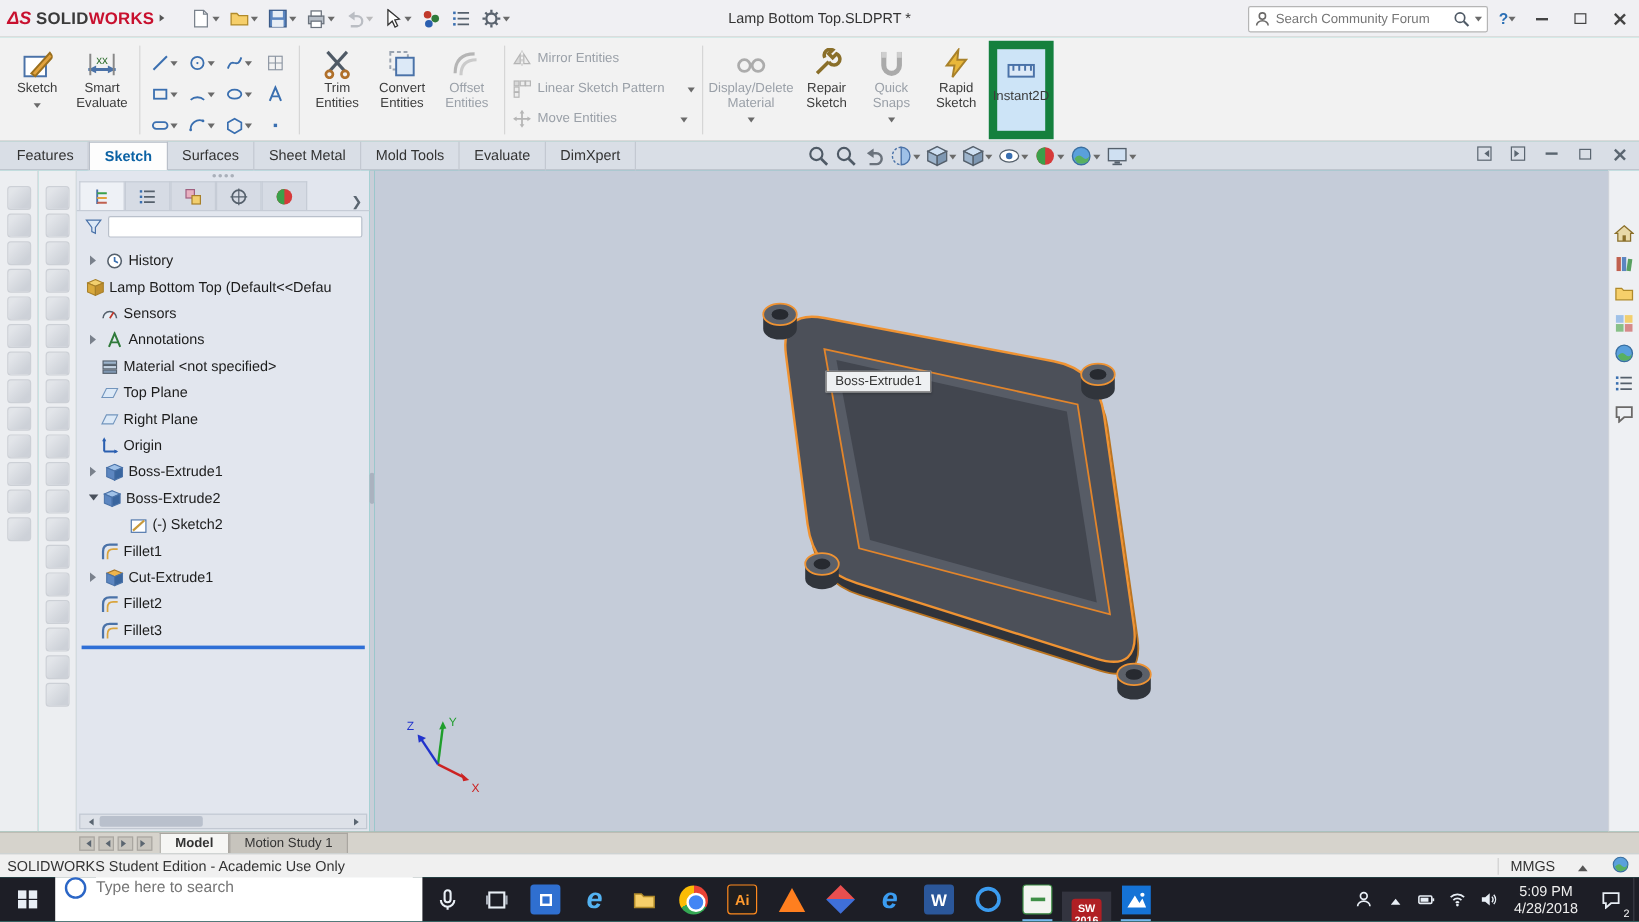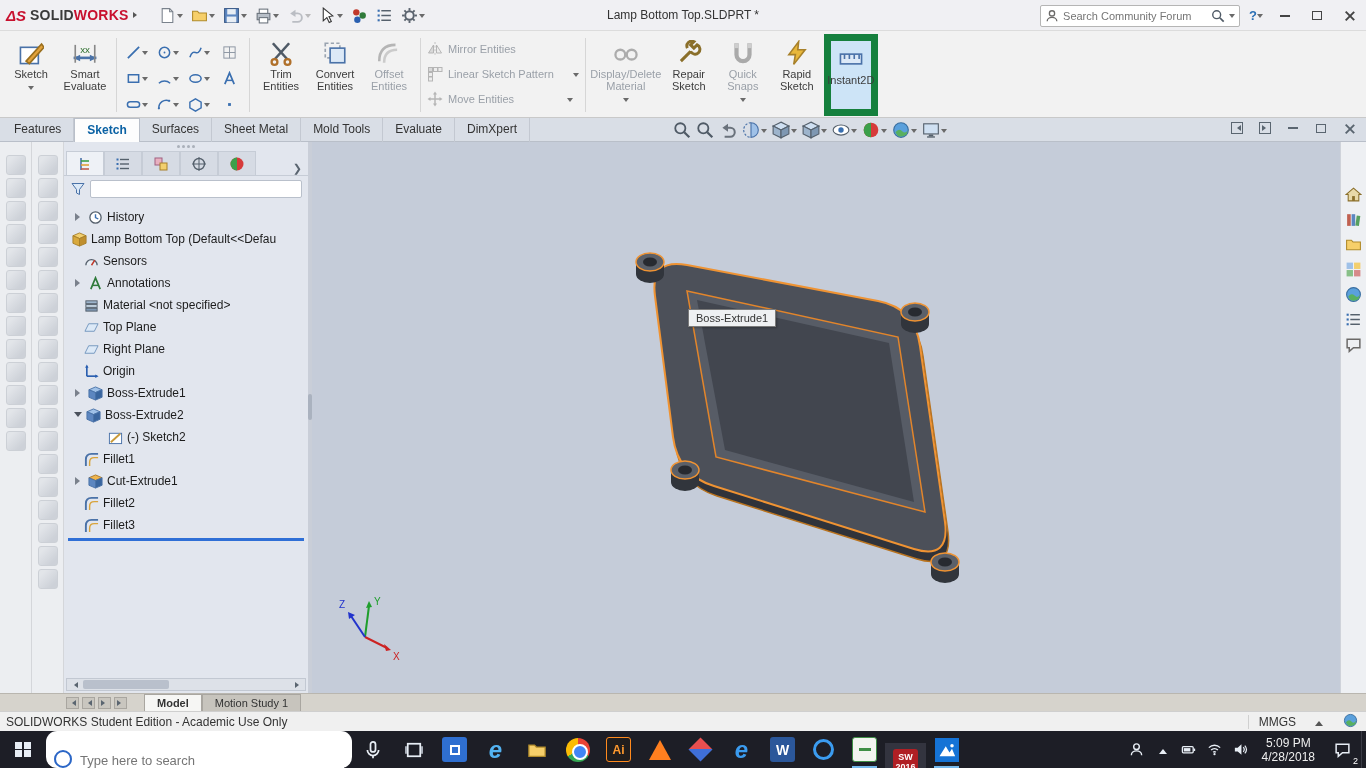--- a/index.html
+++ b/index.html
@@ -102,36 +102,36 @@
 
 .rtb{width:26px;background:#eef0f3;border-left:1px solid #cfd3da;padding-top:40px;}
 .rtb .rticon{display:flex;align-items:center;justify-content:center;height:24px;margin-bottom:1px;}
 .rtb svg{width:17px;height:17px;}
 
 
 .docktabs{position:absolute;top:693px;left:0;width:1366px;height:18px;background:#d6d3cc;border-top:1px solid #b9b6af;display:flex;align-items:stretch;font-size:11px;}
 .dnav{display:flex;align-items:center;gap:3px;padding:0 6px;margin-left:60px;}
 .dnav .db{width:13px;height:12px;display:flex;align-items:center;justify-content:center;background:#c9c6bf;border:1px solid #a9a6a0;}
 .dtab{display:flex;align-items:center;padding:0 12px;border:1px solid #a9a6a0;border-bottom:0;background:#c7c4bd;color:#333;}
-.dtab.active{background:#f6f6f4;font-weight:bold;margin-left:11px;}
+.dtab.active{background:#f6f6f4;font-weight:bold;}
 
 
 .statusbar{position:absolute;top:711px;left:0;width:1366px;height:20px;background:#f0f0f0;border-top:1px solid #cfcfcf;display:flex;align-items:center;font-size:12px;color:#333;}
 .sb-msg{padding-left:6px;}
 .sb-right{margin-left:auto;display:flex;align-items:center;gap:10px;padding-right:8px;}
 .sb-units{display:flex;align-items:center;gap:19px;border-left:1px solid #d0d0d0;padding:0 10px;}
 .up{width:0;height:0;border:4px solid transparent;border-bottom:5px solid #555;}
 .sb-globe svg{width:15px;height:15px;}
 
 
 .taskbar{position:absolute;top:731px;left:0;width:1366px;height:37px;background:#1d1e26;display:flex;align-items:center;color:#eee;}
 .startbtn{width:46px;height:37px;display:flex;align-items:center;justify-content:center;}
 .winlogo{display:grid;grid-template-columns:7px 7px;grid-auto-rows:7px;gap:1.4px;}
 .winlogo i{background:#e8eef5;}
-.tb-search{width:306px;height:37px;background:#fff;display:flex;align-items:flex-end;gap:8px;padding:0 8px;border-radius:11px;}
+.tb-search{width:306px;height:37px;background:#fff;display:flex;align-items:flex-start;gap:8px;padding:0 8px;}
 .cring{width:18px;height:18px;border-radius:50%;border:2.4px solid #2b66c6;}
 .tb-search input{border:0;outline:0;flex:1;font-size:13px;color:#666;font-family:inherit;}
 .tbi{width:41px;height:37px;display:flex;align-items:center;justify-content:center;position:relative;}
 .tbi svg{width:20px;height:20px;}
 .tbi.run:after{content:"";position:absolute;bottom:0;left:8px;right:8px;height:2px;background:#76b9ed;}
 .tbi.sel{background:#33343f;margin-top:24px;}
 .appic{width:25px;height:25px;border-radius:3px;display:flex;align-items:center;justify-content:center;font-weight:bold;}
 .tray{margin-left:auto;display:flex;align-items:center;}
 .tri-ic{width:26px;height:37px;display:flex;align-items:center;justify-content:center;}
 .tri-ic svg{width:15px;height:15px;}

